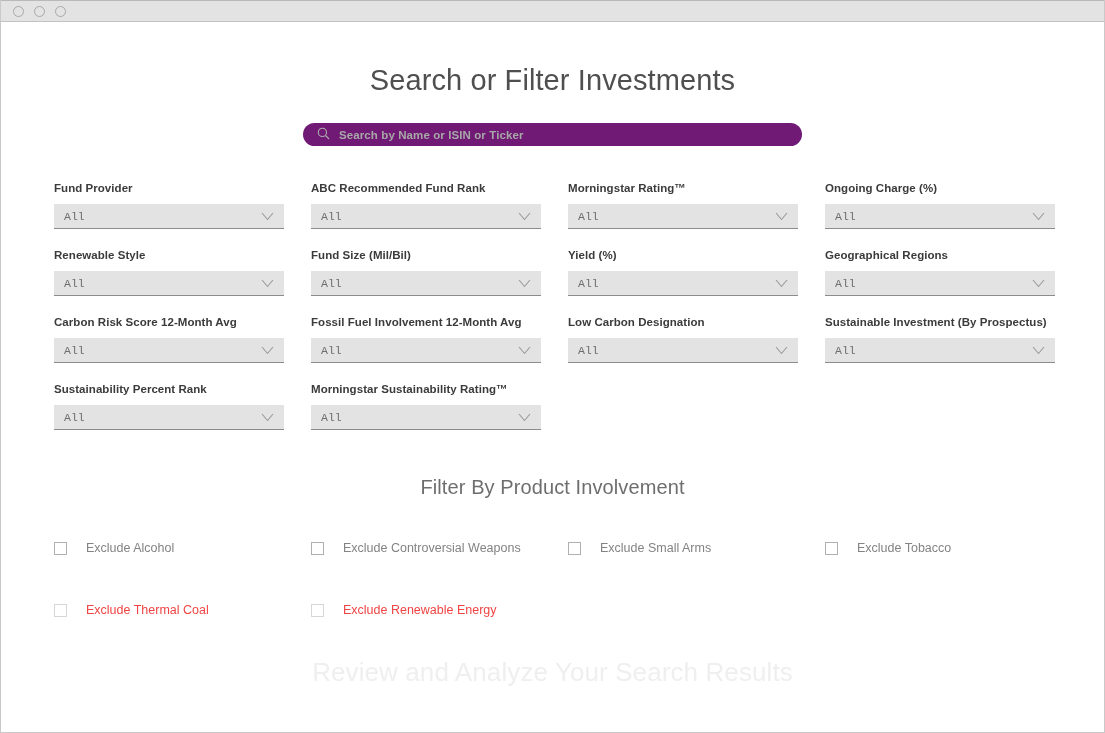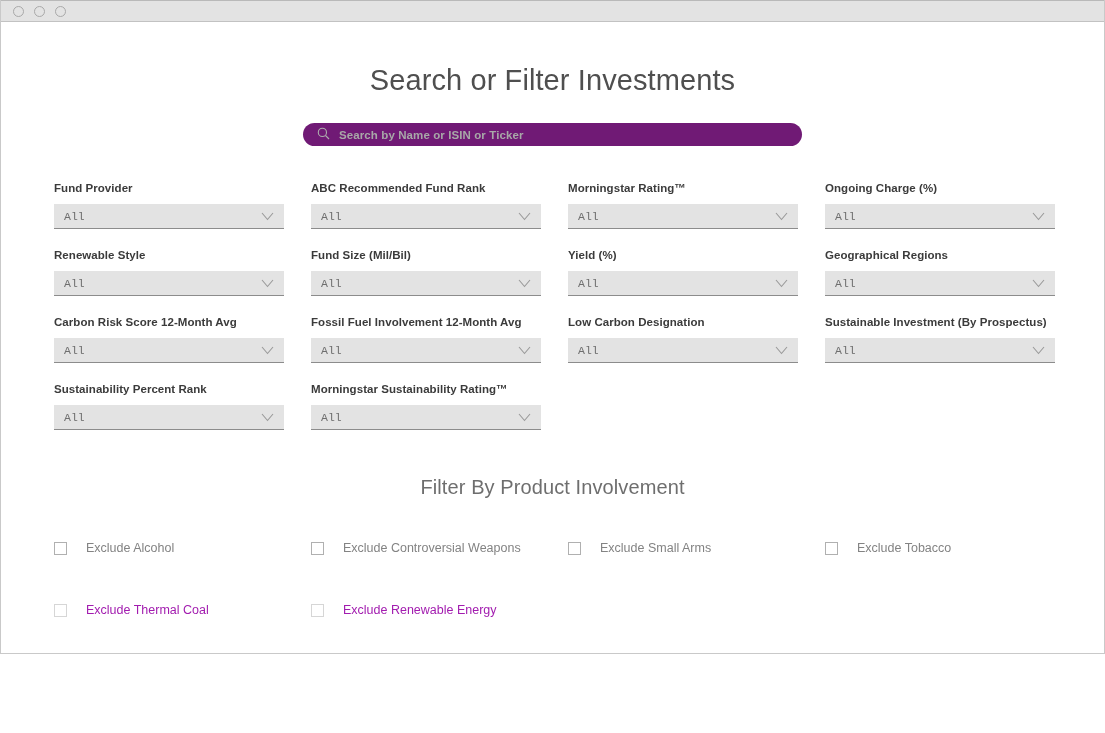--- a/index.html
+++ b/index.html
@@ -13,21 +13,21 @@
     height: 733px;
     background: #ffffff;
     font-family: "Liberation Sans", sans-serif;
     overflow: hidden;
   }
 
   
   .window {
     position: relative;
     width: 1105px;
-    height: 654px;
+    height: 733px;
     background: #ffffff;
     border: 1px solid #c9c9c9;
     border-top: none;
     overflow: hidden;
   }
   .titlebar {
     height: 22px;
     background: #e3e3e3;
     border-top: 1px solid #b9b9b9;
     border-bottom: 1px solid #c2c2c2;
@@ -166,21 +166,21 @@
     background: #ffffff;
     flex: 0 0 auto;
   }
   .check-label {
     font-size: 12.5px;
     color: #838383;
     font-stretch: condensed;
     white-space: nowrap;
   }
   .faded .check-box { border-color: #d6d6d6; }
-  .faded .check-label { color: #a21caf; }
+  .faded .check-label { color: #ef4444; }
 
   
   .bottom-title {
     text-align: center;
     font-size: 26px;
     font-weight: 300;
     color: #efefef;
     font-stretch: condensed;
     margin: 0;
     padding-top: 40px;

